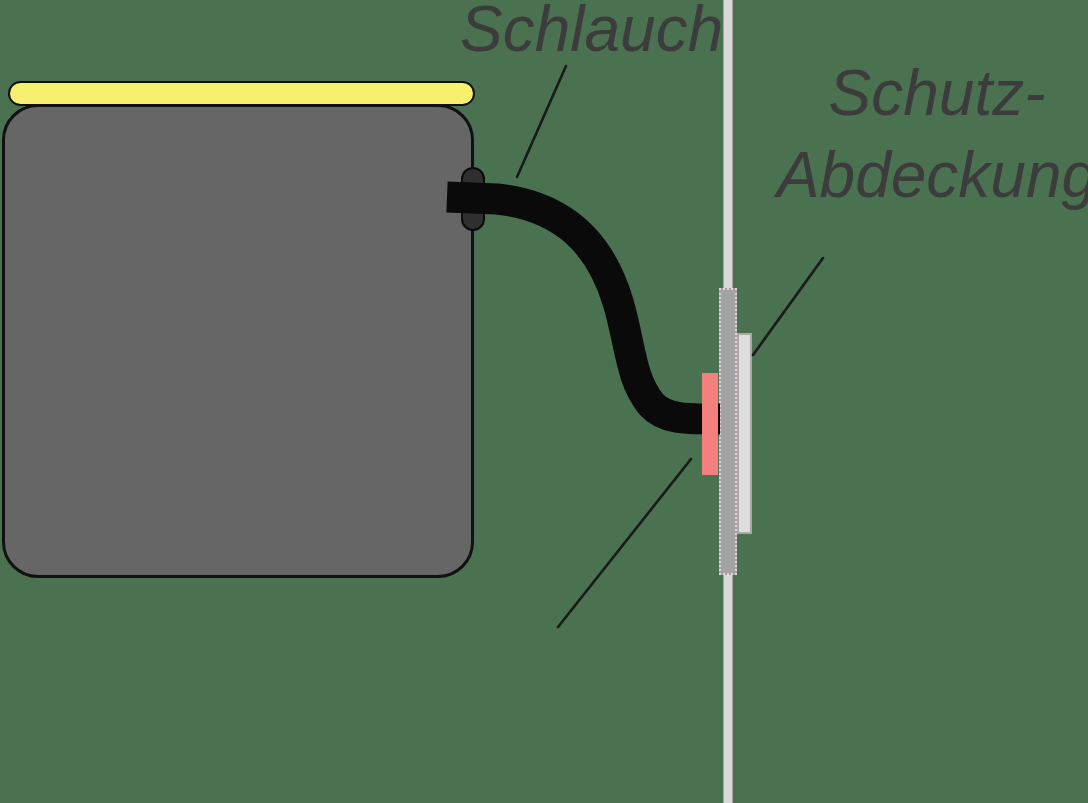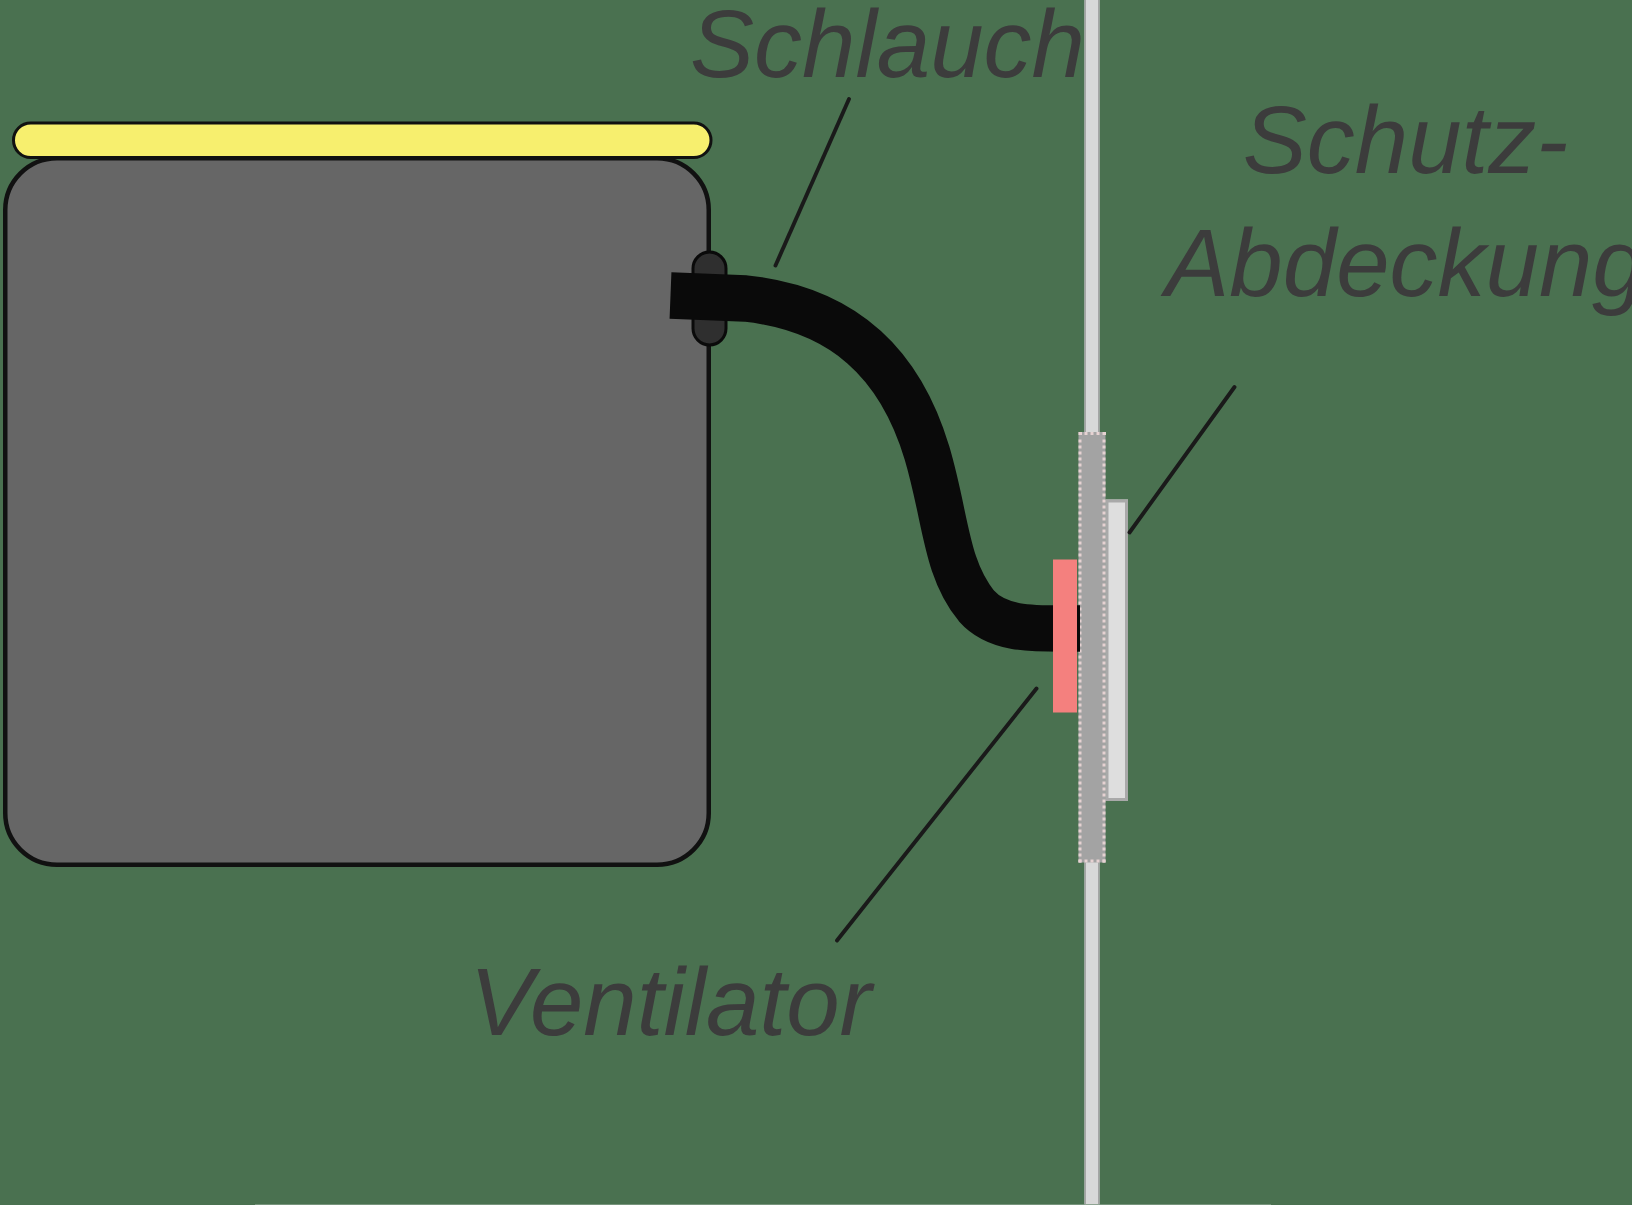--- a/index.html
+++ b/index.html
@@ -107,15 +107,14 @@
 
   <div class="abs fan"></div>
 
   <div class="label" style="left:460px; top:-6px;">Schlauch</div>
 
   <div class="label label-cover" style="left:727px; top:52px;">
     <div>Schutz-</div>
     <div>Abdeckung</div>
   </div>
 
-  <div class="label" style="left:313px; top:633px;">Ventilator</div>
 
 </div>
 
 </body></html>

